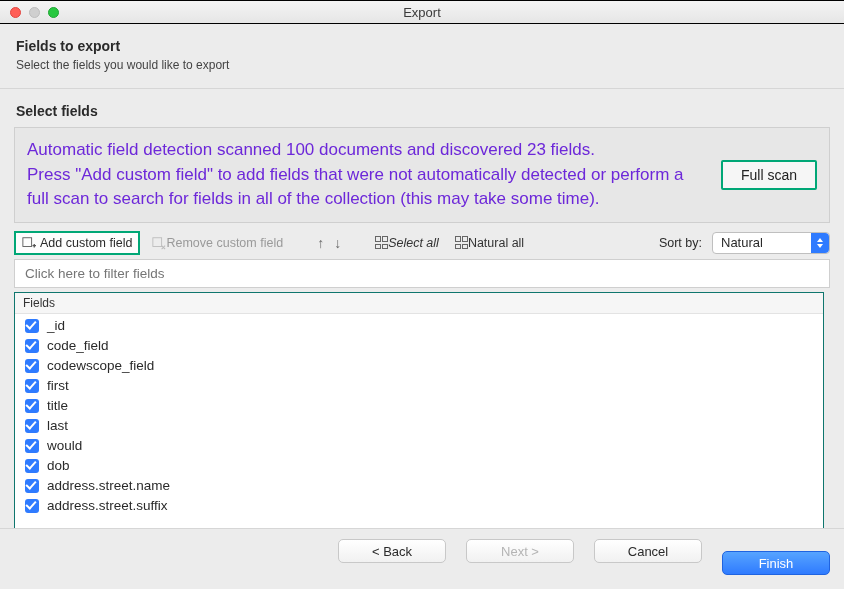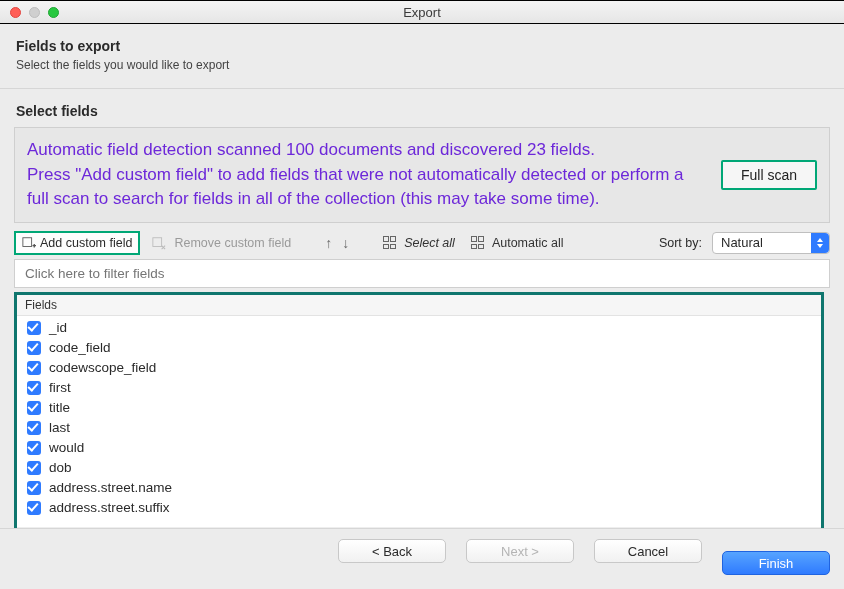--- a/index.html
+++ b/index.html
@@ -68,21 +68,21 @@
       font-size:12.5px;
     }
     .btn-outline {
       border:2px solid #00a776;
       padding:3px 6px;
       display:flex; align-items:center; gap:4px;
       background:#fdfdfd;
     }
     .btn-ghost {
       color:#9a9a9a;
-      display:flex; align-items:center; gap:8px;
+      display:flex; align-items:center; gap:0;
       padding:3px 4px;
     }
     .tb-sep { width:10px; }
     .arrow-ud { display:flex; gap:10px; color:#6a6a6a; font-size:14px; padding:0 4px;}
     .tb-right { margin-left:auto; display:flex; align-items:center; gap:10px; }
     .sortbox {
       width:118px; height:22px;
       border:1px solid #bfbfbf; border-radius:4px;
       background:#fff; position:relative;
       display:flex; align-items:center; padding:0 8px;
@@ -100,21 +100,21 @@
       background:#fff;
       border:1px solid #cfcfcf;
     }
     .filterbox input {
       width:100%; border:none; padding:6px 10px; font-size:13.5px; color:#9a9a9a; outline:none; background:transparent;
     }
 
     
     .fields-wrap {
       margin: 4px 20px 0 14px;
-      border:3px solid #0f766e;
+      border:1px solid #0f766e;
       background:#fff;
       height: 252px;
       display:flex; flex-direction:column;
     }
     .fields-head {
       padding:3px 8px;
       font-size:12px;
       border-bottom:1px solid #e3e3e3;
       background:#f6f6f6;
       color:#333;
@@ -227,21 +227,21 @@
       </span>
     <span>Select all</span>
   </div>
   <div class="btn-ghost" style="color:#333;">
     <span class="grid-sm">
         <span></span>
         <span></span>
         <span></span>
         <span></span>
       </span>
-    <span>Automatic all</span>
+    <span>Natural all</span>
   </div>
 
   <div class="tb-right">
     <span>Sort by:</span>
     <div class="sortbox">
       <span>Natural</span>
       <div class="spin">
         <div class="caret up"></div>
           <div class="caret down"></div>
       </div>

